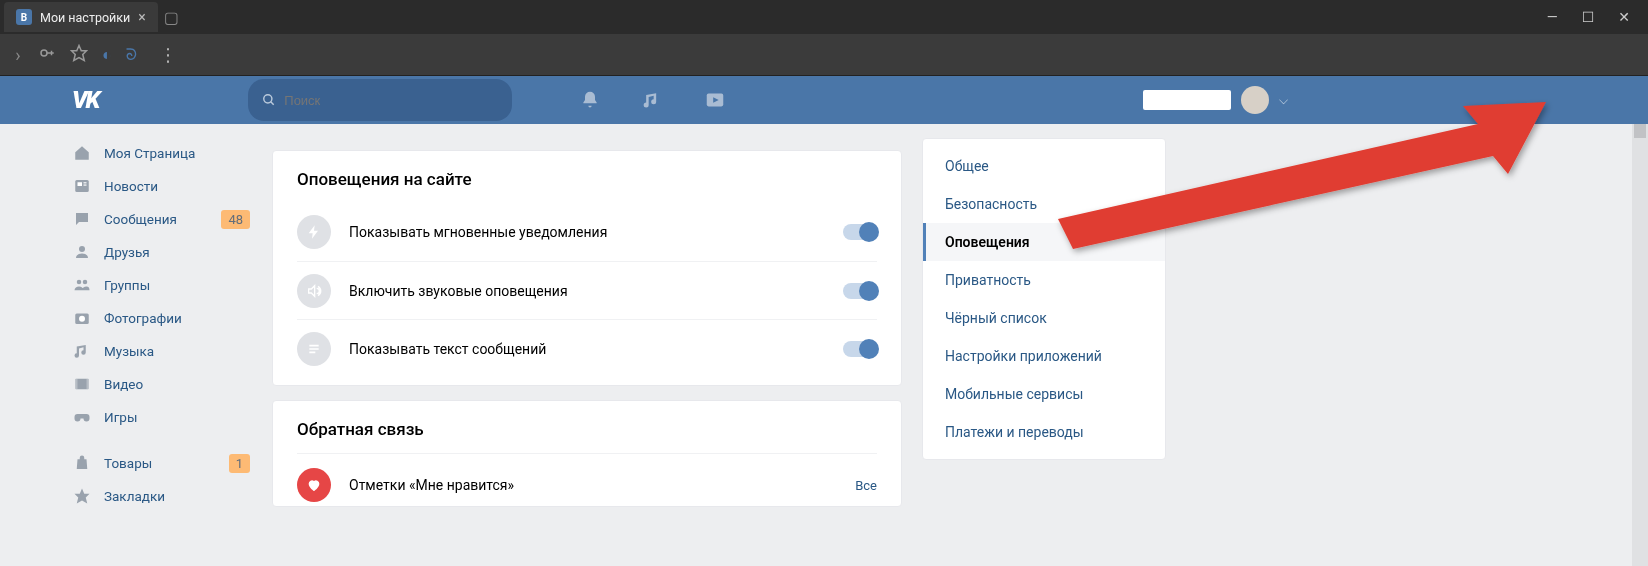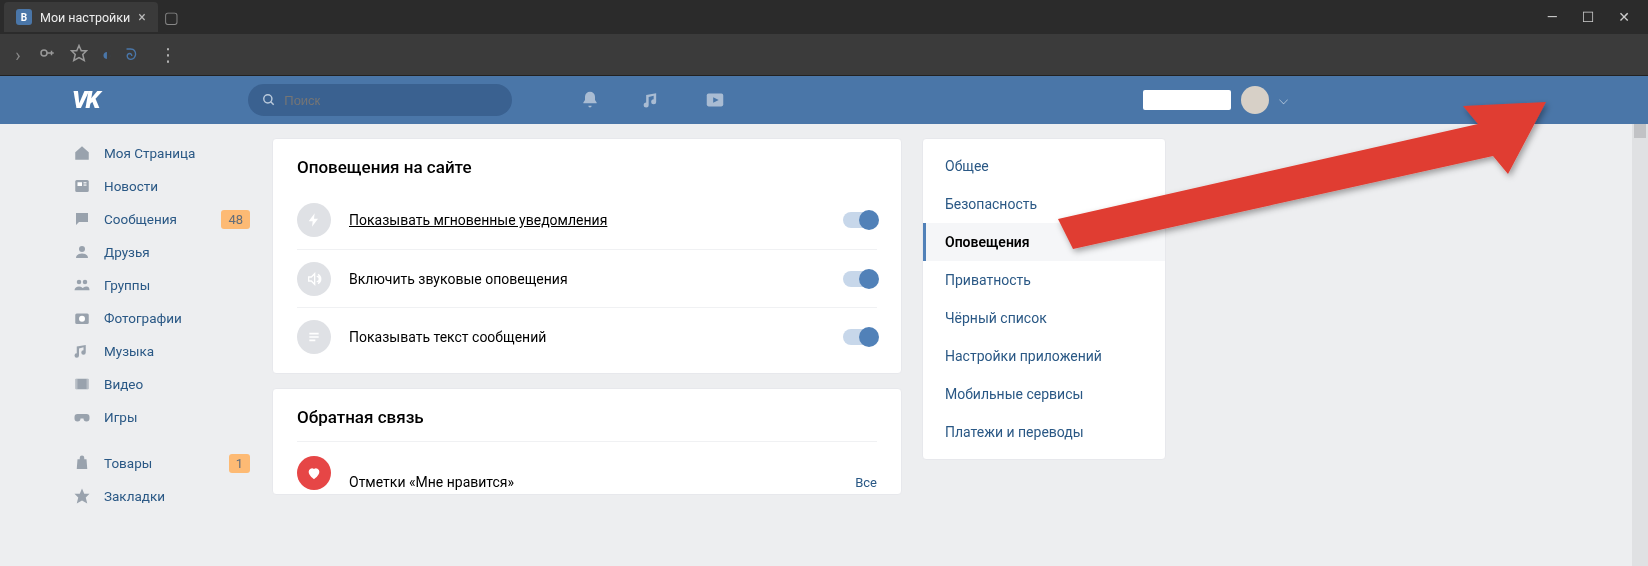--- a/index.html
+++ b/index.html
@@ -16,47 +16,47 @@
   
   .addrrow { height: 42px; background:#3b3b3b; display:flex; align-items:center; color:#bbb; padding: 0 8px; gap:10px; border-bottom:1px solid #222;}
   .navback { width:20px; text-align:center; color:#888; font-size:18px;}
   .url { flex:1; font-size:15px; color:#ccc; display:flex;align-items:center; }
   .url .dim { color:#7a7a7a; }
   .addr-icons { display:flex; gap:14px; align-items:center; color:#999; }
   .menu-dots { font-size:18px; padding:0 8px; color:#bbb;}
   
   .vkheader { height:48px; background:#4a76a8; display:flex; align-items:center; padding-left:72px; color:#fff;gap:24px; }
   .vklogo { font-weight:900; font-size:24px; letter-spacing:-2px; margin-right:126px; font-style:italic;}
-  .search { width:264px; height:32px; background:#3a6190; border-radius:16px; display:flex; align-items:center; padding:0 14px; gap:8px; color:#b9c9db;}
+  .search { width:264px; height:42px; background:#3a6190; border-radius:16px; display:flex; align-items:center; padding:0 14px; gap:8px; color:#b9c9db;}
   .search input { background:transparent; border:none; outline:none; color:#d7e2ef; font-size:13px; flex:1; }
   .hicons { display:flex; align-items:center; gap:42px; margin-left:44px; color:#a9bcd3; font-size:18px; }
   .hicons .icn { display:inline-flex; }
   .profilebox { margin-left:auto; margin-right:360px; display:flex; align-items:center; gap:10px;}
   .avatar { width:28px; height:28px; border-radius:50%; background:#d7d0c7;}
   .namebox { width:88px; height:20px; background:#fff; border-radius:2px;}
   .caret { color:#c9d7e6; font-size:12px;}
   
   .pagebody { background:#edeef0; height:442px; display:flex; position:relative; }
   .leftnav { width:190px; margin-left:66px; padding-top:14px; display:flex; flex-direction:column; gap:3px; font-size:13.5px; }
   .leftnav .row { display:flex; align-items:center; gap:12px; height:30px; color:#2a5885; cursor:pointer; padding:0 6px; border-radius:4px;}
   .leftnav .icon { width:20px; height:20px; color:#99a2ad; display:inline-flex; align-items:center; justify-content:center; font-size:15px;}
   .leftnav .label { color:#2a5885; }
   .leftnav .badge { margin-left:auto; background:#fdba74; color:#626d7a; font-size:13px; padding:2px 7px; border-radius:3px; }
   .leftnav .sep { height:10px; }
   
-  .maincol { width:630px; margin-left:16px; padding-top:14px; display:flex; flex-direction:column; gap:14px; }
+  .maincol { width:630px; margin-left:16px; padding-top:26px; display:flex; flex-direction:column; gap:14px; }
   .card { background:#fff; border:1px solid #e7e8ec; border-radius:4px; padding:18px 24px 8px; }
   .card h2 { font-size:17px; font-weight:500; color:#000; margin-bottom:14px; }
   .optrow { display:flex; align-items:center; gap:18px; height:58px; border-top:1px solid #f0f1f3;}
-  .optrow:first-of-type { border-top:none;text-decoration:underline;}
+  .optrow:first-of-type { border-top:none;}
   .circleicon { width:34px; height:34px; border-radius:50%; background:#dfe1e5; color:#fff; display:flex;align-items:center;justify-content:center; flex-shrink:0;}
   .opttext { font-size:14px; color:#000; flex:1; }
   .toggle { width:34px; height:16px; border-radius:10px; background:#c7d7ea; position:relative; }
   .toggle::after { content:""; position:absolute; right:-2px; top:-2px; width:20px; height:20px; border-radius:50%; background:#5181b8; }
-  .likerow { display:flex; align-items:flex-end; gap:18px; padding:14px 0 4px; border-top:1px solid #f0f1f3;}
+  .likerow { display:flex; align-items:center; gap:18px; padding:14px 0 4px; border-top:1px solid #f0f1f3;}
   .redcircle { width:34px;height:34px;border-radius:50%; background:#e64646; color:#fff; display:flex;align-items:center;justify-content:center; }
   .alltext { margin-left:auto; color:#2a5885; font-size:13px; }
   
   .rightcol { width:244px; margin-left:20px; padding-top:14px; }
   .settingsnav { background:#fff; border:1px solid #e7e8ec; border-radius:4px; padding:8px 0; }
   .settingsnav .sitem { height:38px; display:flex; align-items:center; padding:0 22px; font-size:14px; color:#2a5885; cursor:pointer;}
   .settingsnav .sitem.active { font-weight:600; color:#000; border-left:3px solid #5181b8; background:#f5f6f8; padding-left:19px;}
   
   .arrow-svg { position:absolute; top:-40px; right:80px; pointer-events:none; z-index:50;}
   

